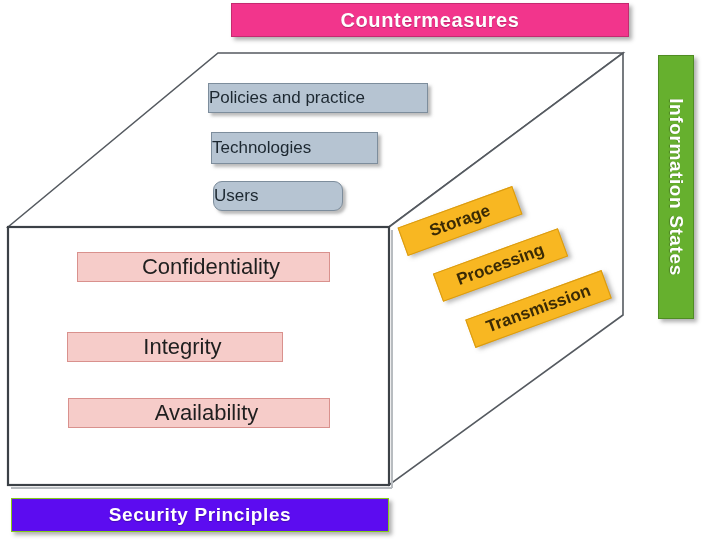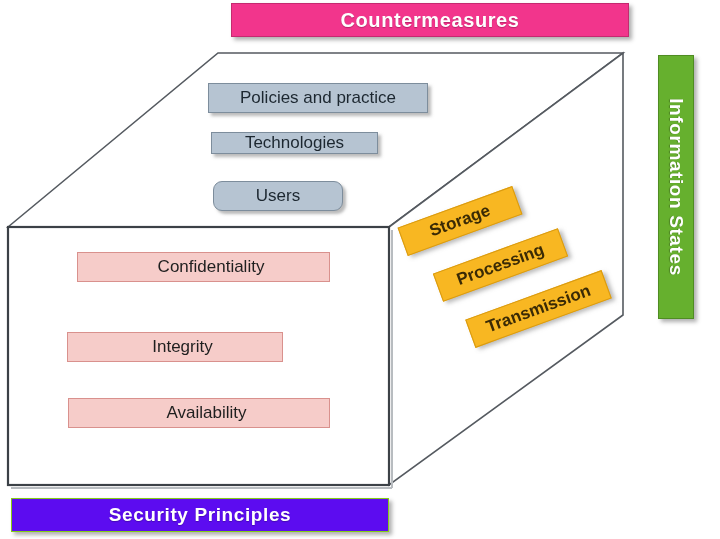--- a/index.html
+++ b/index.html
@@ -76,36 +76,35 @@
   
   .cm-box {
     position: absolute;
     box-sizing: border-box;
     background: #b6c4d2;
     border: 1px solid #7d8d9c;
     color: #1c2730;
     font-size: 17px;
     display: flex;
     align-items: center;
-    justify-content: center;
     box-shadow: 3px 3px 3px rgba(120,120,120,0.5);
     white-space: nowrap;
   }
   #cm-policies { left: 208px; top: 83px; width: 220px; height: 30px; }
-  #cm-technologies { left: 211px; top: 132px; width: 167px; height: 22px; }
+  #cm-technologies { left: 211px; top: 132px; width: 167px; height: 32px; }
   #cm-users { left: 213px; top: 181px; width: 130px; height: 30px; border-radius: 9px; }
 
   
   .sp-box {
     position: absolute;
     box-sizing: border-box;
     background: #f6ccc9;
     border: 1px solid #d9918d;
     color: #1f1f1f;
-    font-size: 17px;
+    font-size: 22px;
     display: flex;
     align-items: center;
     justify-content: center;
     white-space: nowrap;
     padding-left: 15px;
   }
   #sp-confidentiality { left: 77px; top: 252px; width: 253px; height: 30px; }
   #sp-integrity { left: 67px; top: 332px; width: 216px; height: 30px; }
   #sp-availability { left: 68px; top: 398px; width: 262px; height: 30px; }
 

